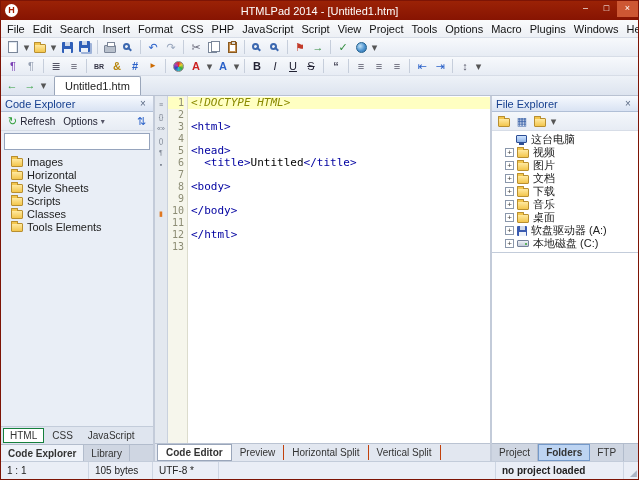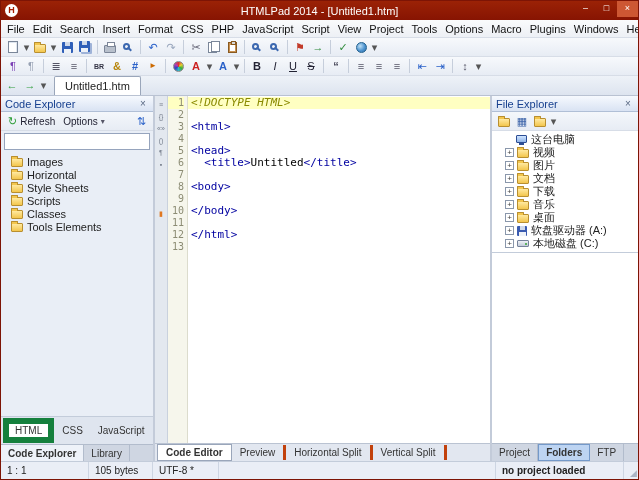--- a/index.html
+++ b/index.html
@@ -52,42 +52,42 @@
   .filter-row{flex:0 0 auto;padding:2px 3px;}
   .filter-input{width:100%;height:17px;border:1px solid #96a4bd;background:#fff;font-size:11px;
     padding:0 2px;font-family:inherit;}
   .tree{flex:1;overflow:hidden;padding:3px 0;}
   .tree-row{height:13px;display:flex;align-items:center;padding-left:10px;font-size:11px;color:#222;}
   .tree-ico{margin-right:4px;flex:0 0 auto;}
   .tree-label{white-space:nowrap;overflow:hidden;}
   .lang-tabs{flex:0 0 16px;display:flex;align-items:center;gap:1px;padding:1px 2px;background:#dfe5ef;
     border-top:1px solid #c3ccda;}
   .lang-tab{padding:1px 6px;font-size:10px;color:#333;border:1px solid transparent;}
-  .lang-tab.active{background:#fff;border:6px solid #15803d;}
+  .lang-tab.active{background:#fff;border:1px solid #15803d;}
   .panel-tabs{flex:0 0 17px;display:flex;align-items:stretch;background:#cfd6e2;border-top:1px solid #b2bccc;font-size:10px;}
   .panel-tab{padding:2px 7px;color:#333;border-right:1px solid #b2bccc;display:flex;align-items:center;}
   .panel-tab.active{background:#eef2f9;font-weight:bold;}
   .panel.right .panel-tab.active{background:#bdd4f2;border:1px solid #7499c9;}
   
   .editor{flex:1;display:flex;min-height:0;background:#fff;}
   .estrip{flex:0 0 13px;background:#e3e8ef;border-right:1px solid #c9d1dd;display:flex;flex-direction:column;
     align-items:center;padding-top:2px;}
   .estrip-btn{width:12px;height:12px;display:flex;align-items:center;justify-content:center;font-size:7px;color:#78808e;}
   .gutter{flex:0 0 20px;background:#f6f6ec;border-right:1px solid #dcdccd;text-align:right;padding:1px 3px 0 0;}
   .ln{height:12px;font:10px "DejaVu Sans Mono","Liberation Mono",monospace;color:#8c8c74;line-height:12px;}
   .ln-hl{background:#ffffc2;}
   .code{flex:1;padding-top:1px;overflow:hidden;font:11px "DejaVu Sans Mono","Liberation Mono",monospace;}
   .code-line{height:12px;line-height:12px;white-space:pre;padding-left:3px;}
   .code-line-hl{background:#ffffc2;}
   .seg-tag{color:#0000a0;}
   .seg-text{color:#000;}
   .seg-doctype{color:#8a8a00;font-style:italic;}
   .view-tabs{flex:0 0 17px;display:flex;align-items:center;background:#e2e7f0;border-top:1px solid #bac3d2;
     padding-left:2px;font-size:10px;}
-  .view-tab{padding:2px 8px;color:#333;border-right:3px solid #c2410c;}
+  .view-tab{padding:2px 8px;color:#333;border-right:1px solid #c2410c;}
   .view-tab.active{background:#fff;border:1px solid #9aa6ba;font-weight:bold;}
   
   .fe-tree{flex:0 0 auto;background:#fff;border-bottom:1px solid #c3ccda;padding:2px 0;}
   .fe-files{flex:1;background:#fff;}
   .fe-row{height:13px;display:flex;align-items:center;font-size:11px;color:#222;}
   .expander{width:9px;height:9px;border:1px solid #8a97ab;background:#fff;font-size:8px;line-height:7px;
     text-align:center;color:#444;margin-right:3px;flex:0 0 9px;}
   .expander-spacer{width:12px;flex:0 0 12px;}
   
   .statusbar{flex:0 0 18px;display:flex;align-items:stretch;background:#eaeef6;border-top:1px solid #c3ccda;

